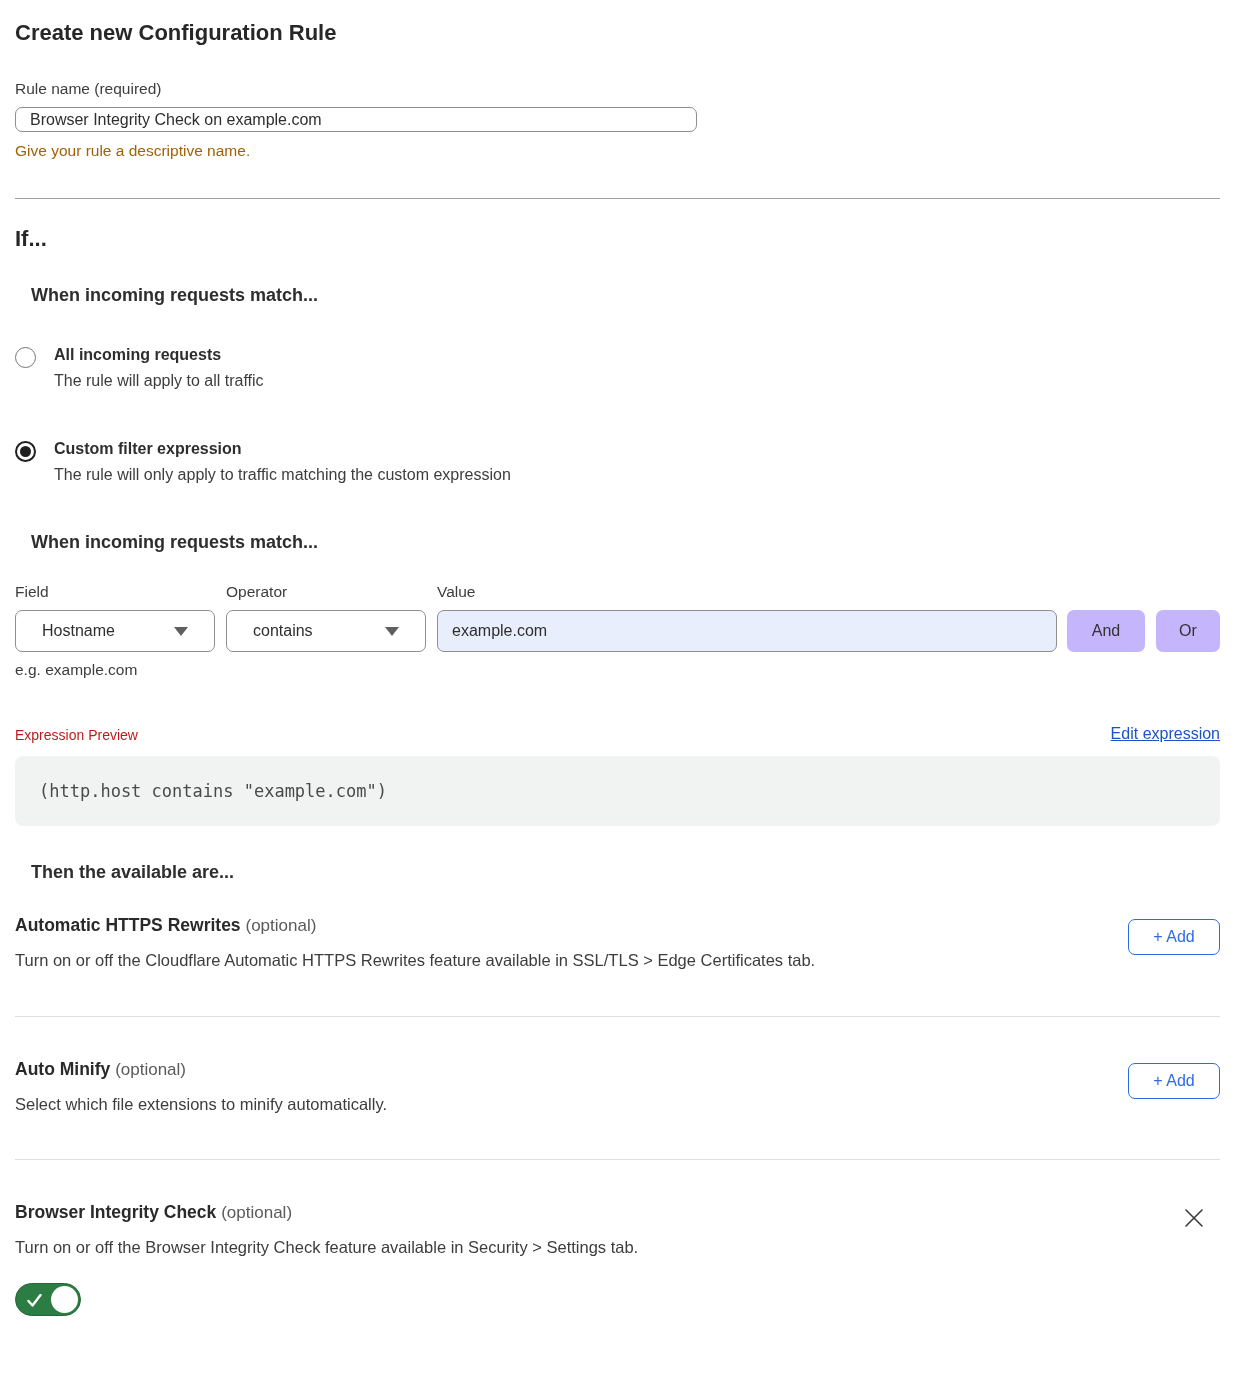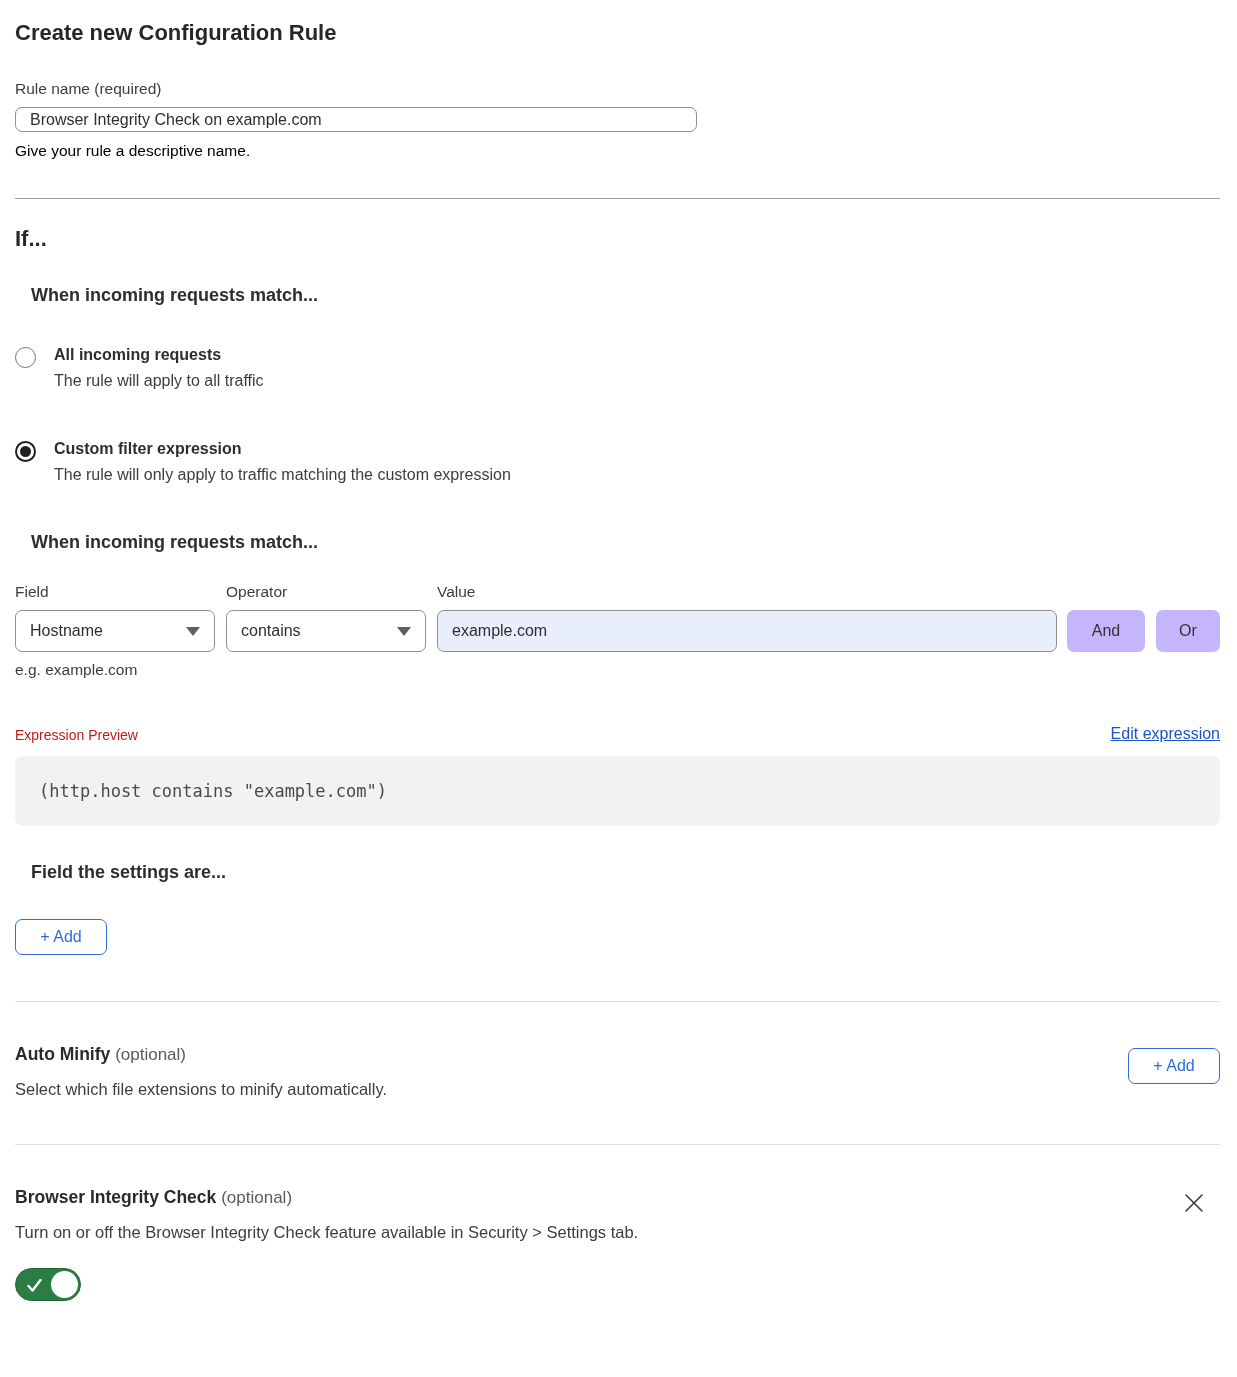--- a/index.html
+++ b/index.html
@@ -18,21 +18,21 @@
   .sub-heading { font-size: 18px; font-weight: bold; color: #2e2e2e; margin: 16px; }
 
   
   .field-label { display: block; font-size: 15.5px; color: #3d3d3d; margin: 34px 0 0 0; }
   .text-input {
     display: block; margin-top: 9px; width: 682px; height: 25px;
     border: 1px solid #8f8f8f; border-radius: 7px; padding: 0 14px;
     font-family: "Liberation Sans", sans-serif; font-size: 16px; color: #2e2e2e;
     background: #fff; outline: none;
   }
-  .helper-text { margin-top: 10px; font-size: 15.5px; color: #000000; }
+  .helper-text { margin-top: 10px; font-size: 15.5px; color: #a16207; }
 
   
   .divider-strong { border: none; border-top: 1px solid #9e9e9e; margin: 38px 0 0 0; }
   .divider-light { border: none; border-top: 1px solid #dedede; margin: 0; }
 
   .if-heading { margin-top: 27px; }
   .match-heading { margin-top: 33px; }
 
   
   .radio-row { display: flex; align-items: flex-start; margin-top: 40px; }
@@ -52,21 +52,21 @@
 
   
   .builder-labels { display: flex; margin-top: 30px; font-size: 15.5px; color: #3d3d3d; }
   .col-field { width: 200px; margin-right: 11px; }
   .col-operator { width: 200px; margin-right: 11px; }
   .col-value { width: 620px; margin-right: 10px; }
   .builder-row { display: flex; margin-top: 9px; align-items: stretch; }
   .select-box {
     display: flex; align-items: center; justify-content: space-between;
     height: 42px; border: 1px solid #8f8f8f; border-radius: 7px;
-    padding: 0 14px; background: #fff; font-size: 16px; color: #2e2e2e; cursor: pointer;
+    padding: 0 26px; background: #fff; font-size: 16px; color: #2e2e2e; cursor: pointer;
   }
   .chevron-down {
     width: 0; height: 0; border-left: 7px solid transparent; border-right: 7px solid transparent;
     border-top: 9px solid #5f5f5f; margin-left: 8px;
   }
   .value-input {
     width: 620px; height: 42px; border: 1px solid #8f8f8f; border-radius: 7px;
     padding: 0 14px; font-family: "Liberation Sans", sans-serif; font-size: 16px;
     color: #2e2e2e; background: #e8eefc; margin-right: 10px; outline: none;
   }
@@ -176,23 +176,30 @@
   </div>
 
   <div class="value-hint">e.g. example.com</div>
 
   <div class="expr-header">
     <span class="expr-label">Expression Preview</span>
     <a class="expr-edit-link">Edit expression</a>
   </div>
   <div class="expr-code">(http.host contains "example.com")</div>
 
-  <h3 class="sub-heading then-heading">Field the settings are...</h3>
+  <h3 class="sub-heading then-heading">Then the available are...</h3>
 
   <div class="setting setting-1">
+    <div>
+      <div class="setting-title-line">
+        <span class="setting-title">Automatic HTTPS Rewrites</span>
+        <span class="setting-optional">(optional)</span>
+      </div>
+      <div class="setting-desc">Turn on or off the Cloudflare Automatic HTTPS Rewrites feature available in SSL/TLS &gt; Edge Certificates tab.</div>
+    </div>
     <button class="add-btn">+ Add</button>
   </div>
 
   <hr class="divider-light">
 
   <div class="setting setting-2">
     <div>
       <div class="setting-title-line">
         <span class="setting-title">Auto Minify</span>
         <span class="setting-optional">(optional)</span>

